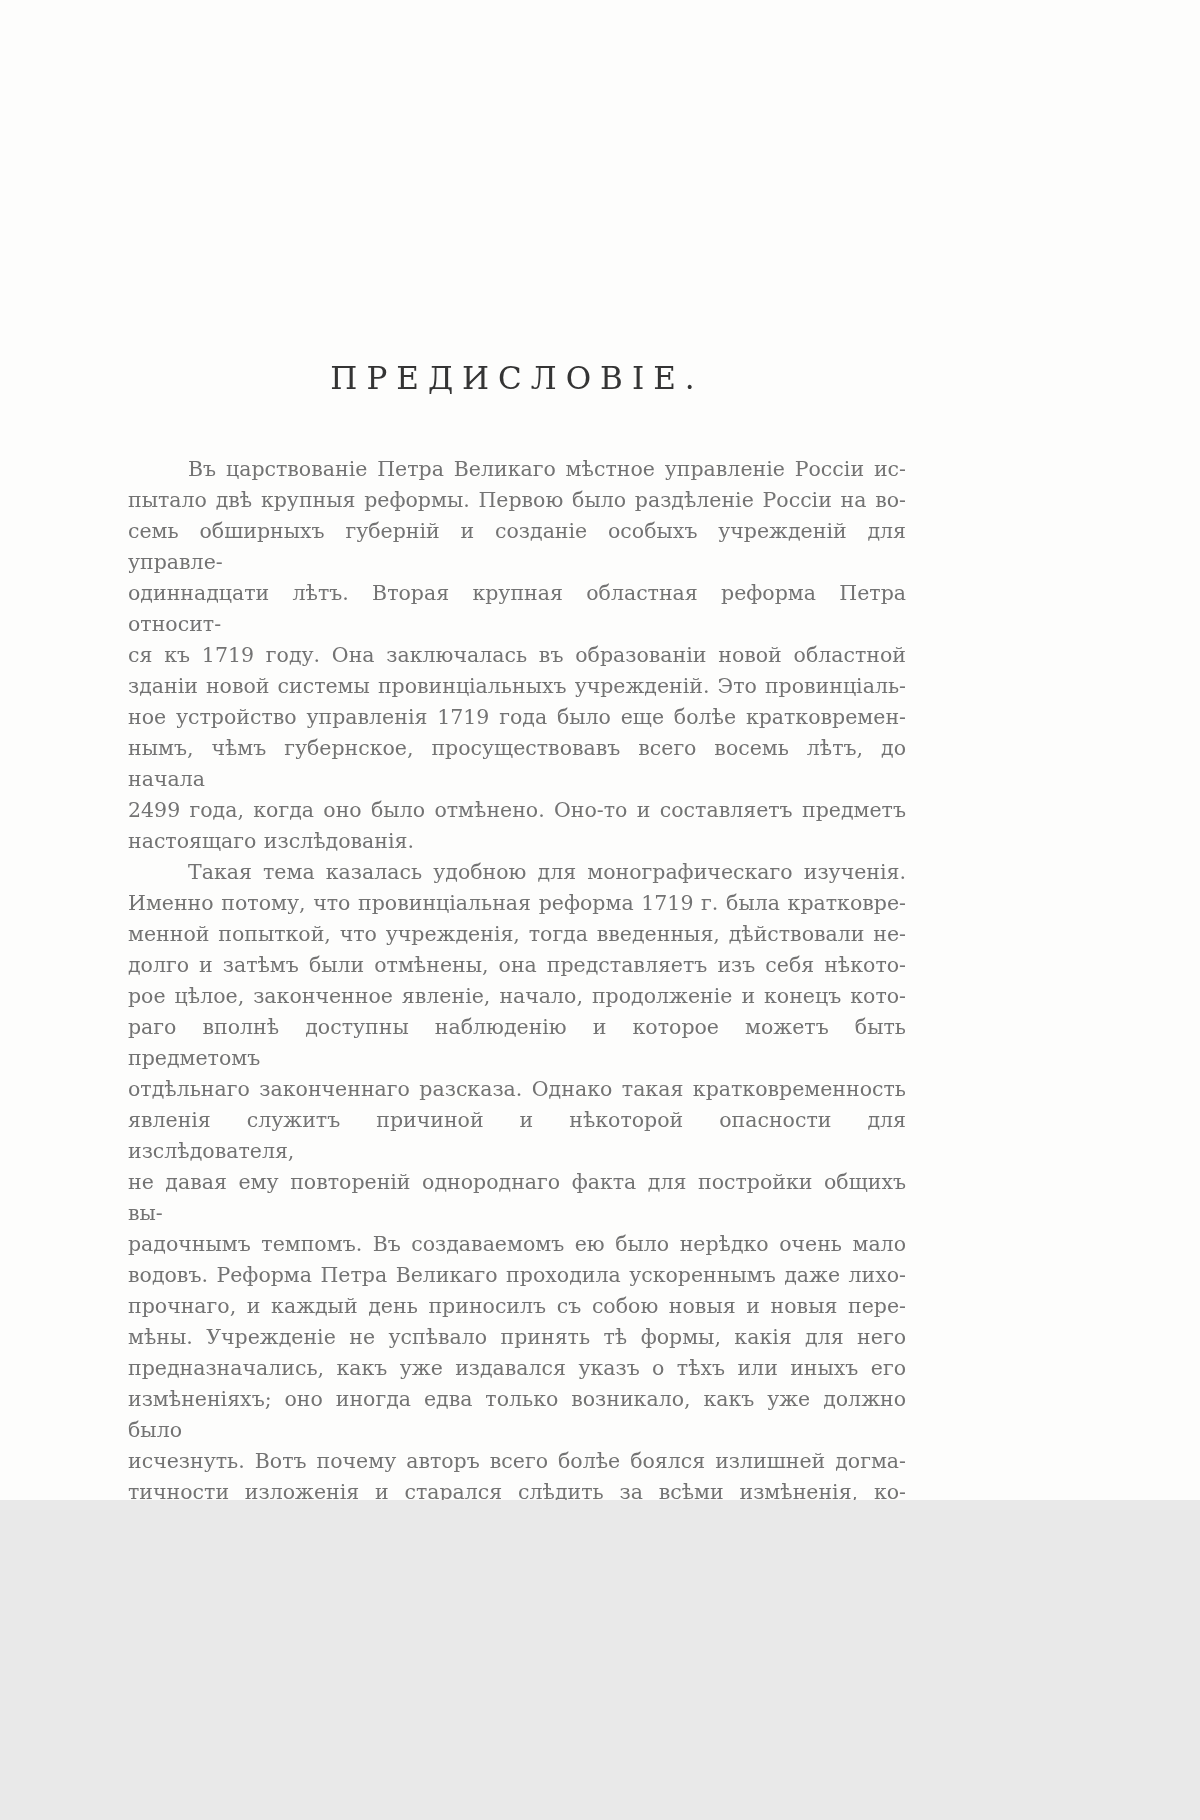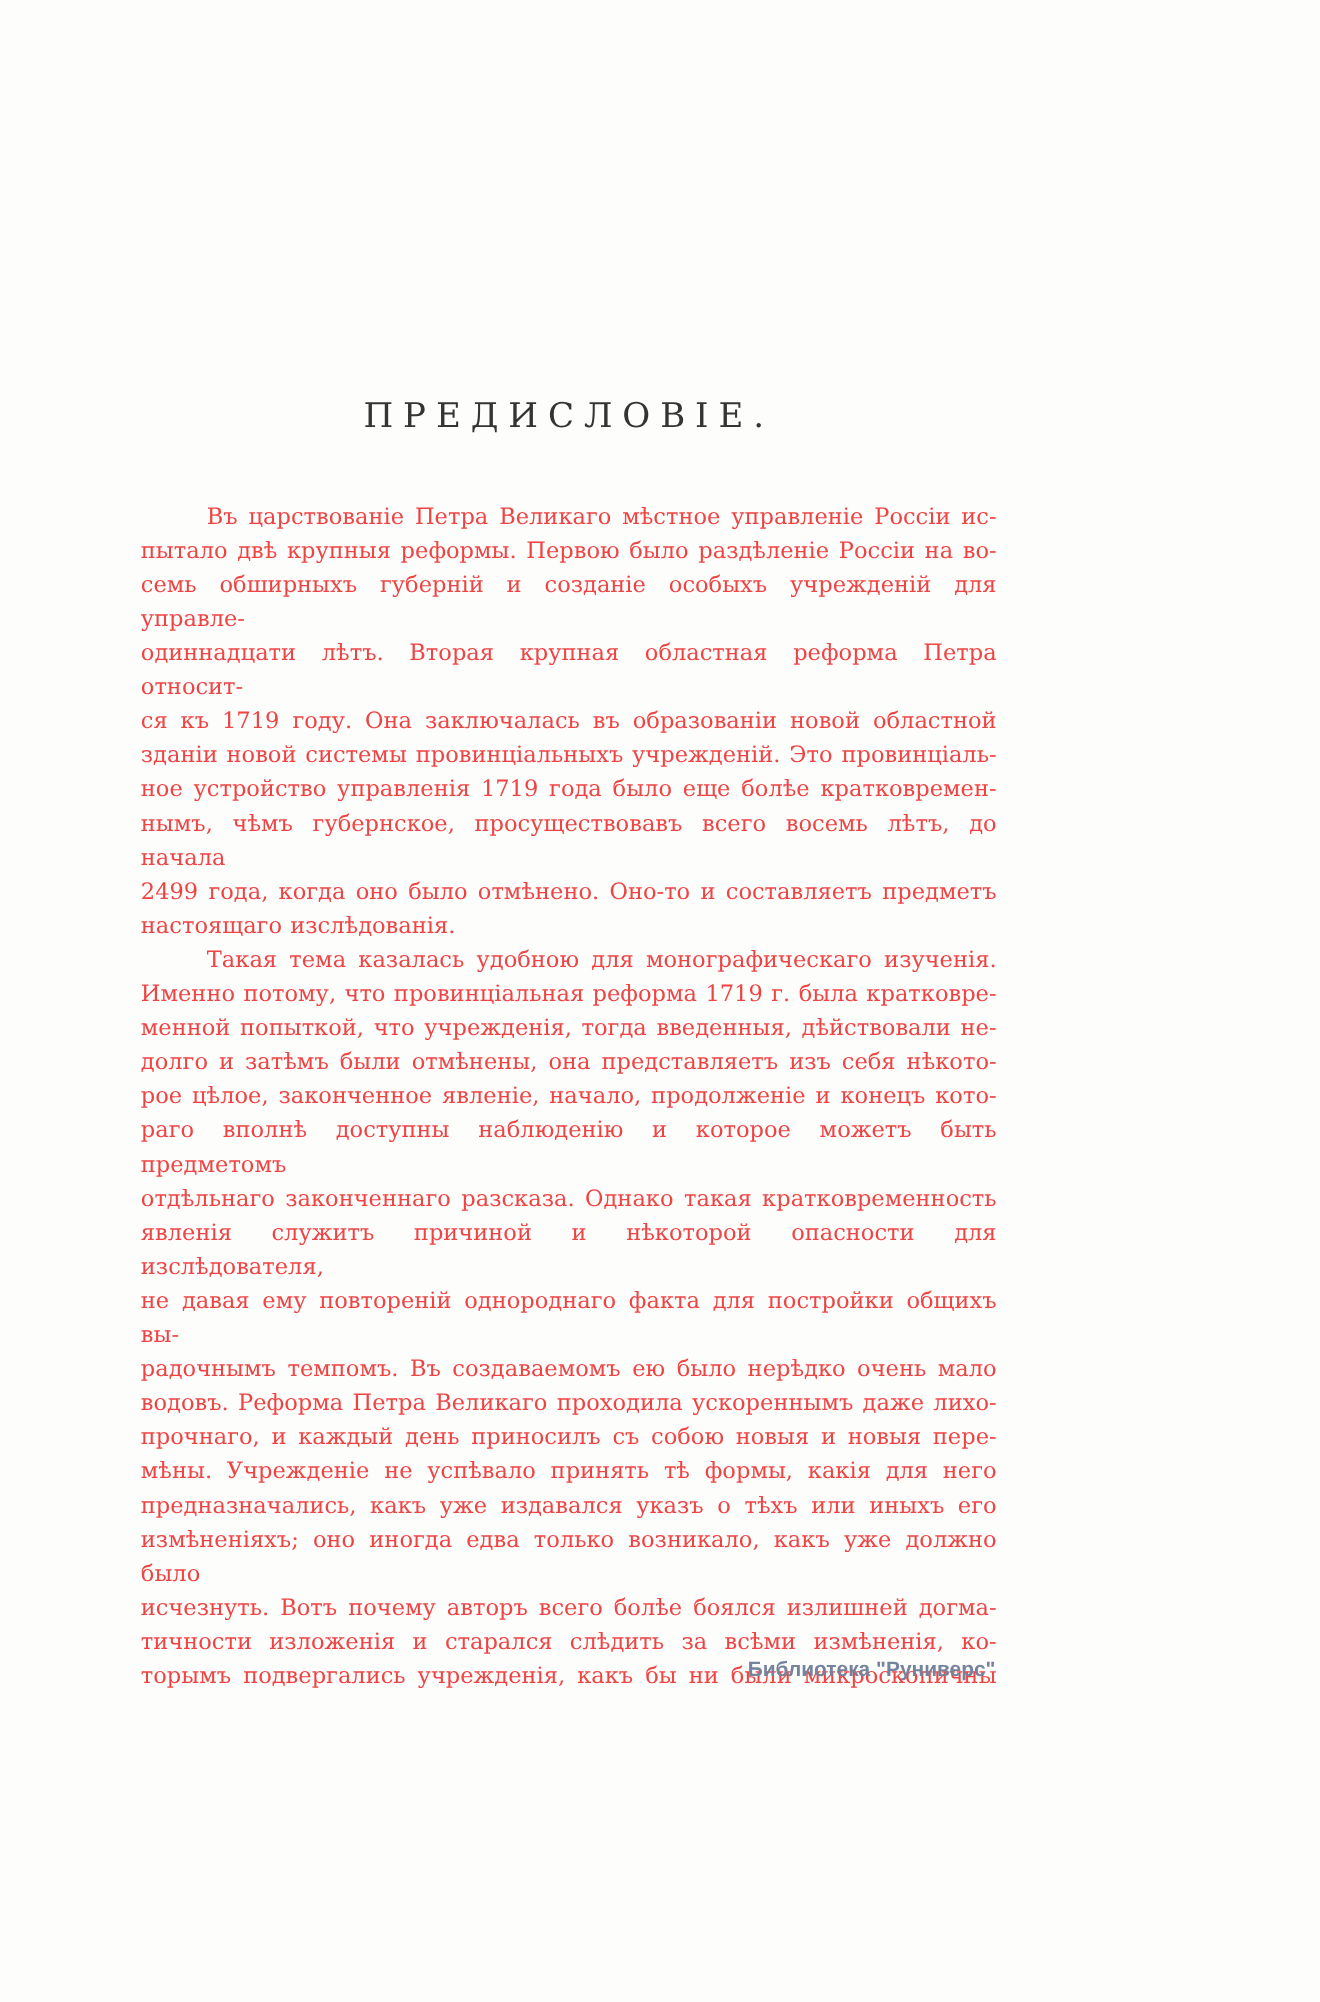--- a/index.html
+++ b/index.html
@@ -1,20 +1,20 @@
 <!DOCTYPE html>
 <html lang="ru"><head>
 <meta charset="utf-8">
 <style>
   html, body { margin: 0; padding: 0; }
   body { background: #e9e9e9; }
   .page {
     position: relative;
     width: 1200px;
-    height: 1820px;
+    height: 1500px;
     margin: 0 auto;
     background: #fdfdfc;
     overflow: hidden;
     font-family: "DejaVu Serif", "Liberation Serif", serif;
   }
   .content {
     position: absolute;
     left: 128px;
     top: 358px;
     width: 778px;
@@ -26,21 +26,21 @@
     line-height: 40px;
     letter-spacing: 9px;
     text-align: center;
     color: #343434;
     white-space: nowrap;
   }
   .paragraph { margin: 0; }
   .line {
     font-size: 20.5px;
     line-height: 31px;
-    color: #ef4444;
+    color: #737373;
     text-align: justify;
     text-align-last: justify;
     word-spacing: 1px;
   }
   .line.indent { text-indent: 60px; }
   .line.end { text-align-last: left; }
   .watermark {
     position: absolute;
     top: 1508px;
     right: 295px;

